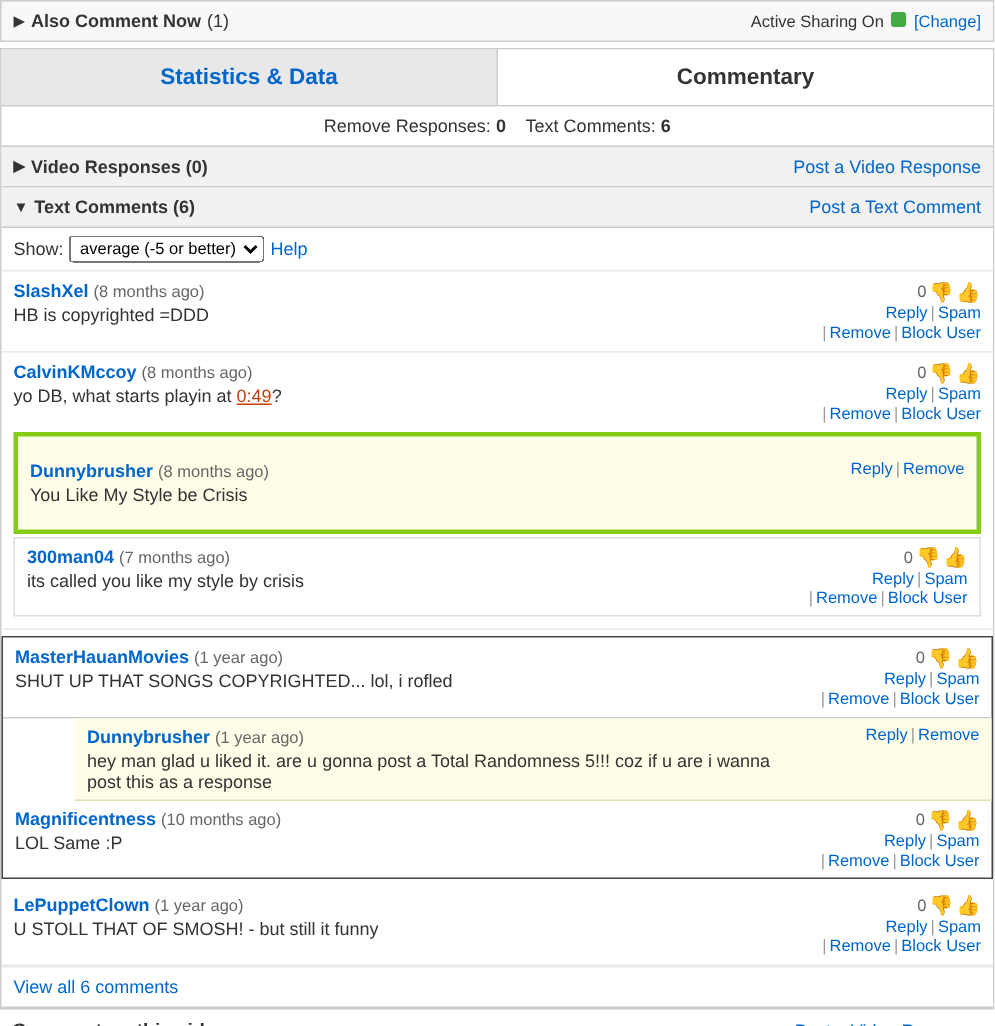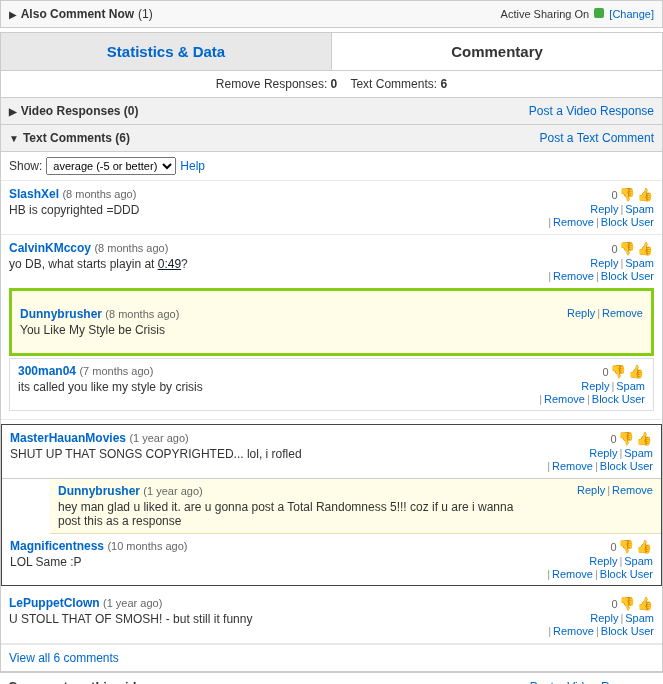--- a/index.html
+++ b/index.html
@@ -127,21 +127,21 @@
     }
     .comment-time {
       color: #666;
       font-size: 11px;
     }
     .comment-text {
       font-size: 12px;
       color: #333;
       margin-top: 2px;
     }
-    .comment-text a { color: #0f172a; }
+    .comment-text a { color: #c2410c; }
     .thumb { font-size: 13px; color: #aaa; }
     .thumb.up { color: #aaa; }
     .thumb.down { color: #aaa; }
 
     
     .view-all {
       padding: 6px 8px;
       border-top: 1px solid #e8e8e8;
     }
     .view-all a { color: #06c; text-decoration: none; font-size: 12px; }

